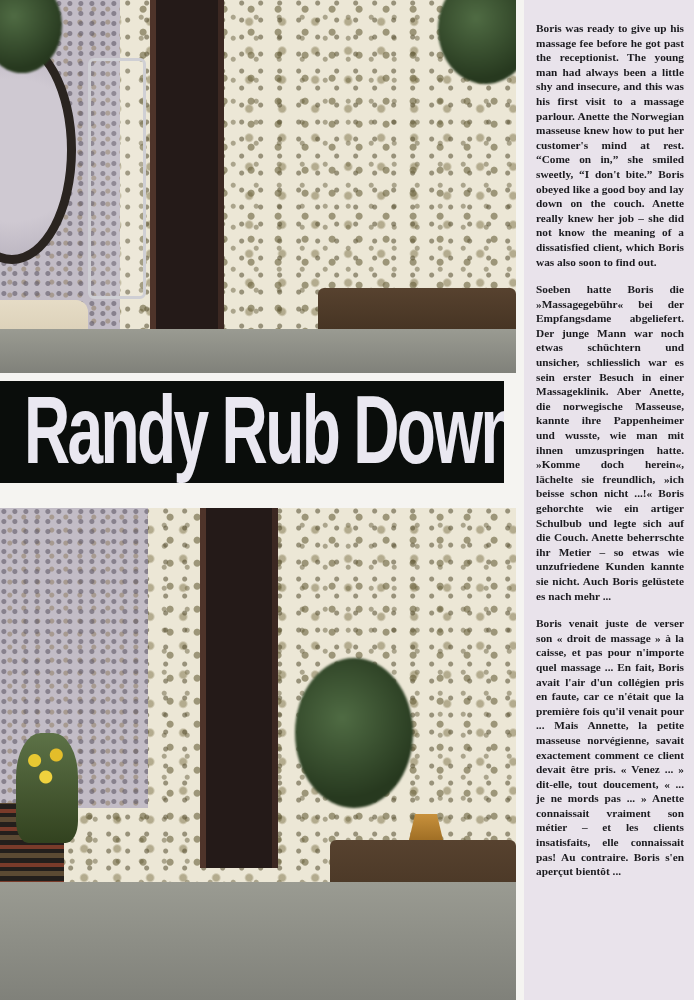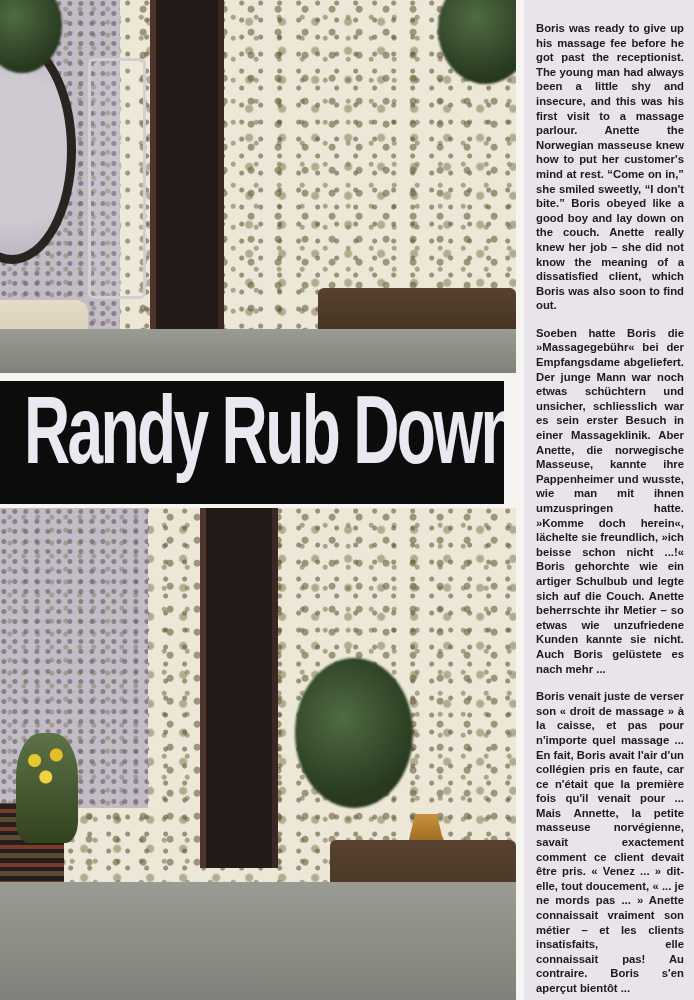--- a/index.html
+++ b/index.html
@@ -63,42 +63,43 @@
   }
   .lamp-shade{position:absolute;width:34px;height:26px;background:linear-gradient(180deg,#c8913c,#a06f25);clip-path:polygon(18% 0,82% 0,100% 100%,0 100%);}
   .lamp-stem{position:absolute;width:4px;background:#8a6a30;}
   .books{
     position:absolute;background:#241f1c;
     background-image:repeating-linear-gradient(0deg,#5c4a33 0 5px,#241f1c 5px 9px,#7a3b2a 9px 13px,#241f1c 13px 18px);
   }
 
   
   .banner{
-    position:absolute;left:0;top:381px;width:504px;height:123px;
-    background:#0a0d0b;overflow:hidden;display:flex;align-items:flex-start;
+    position:absolute;left:0;top:381px;width:504px;height:102px;
+    background:#0a0d0b;overflow:hidden;display:flex;align-items:center;
   }
   .banner span{
     display:inline-block;
     color:#eae8f1;font-weight:bold;font-size:97px;line-height:1;
     letter-spacing:-4px;white-space:nowrap;
     transform:scaleX(.66);transform-origin:0 50%;
     margin-left:24px;padding-bottom:6px;
   }
 
   
   .text-panel{
     position:absolute;left:524px;top:0;width:170px;height:1000px;
     background:#e9e3eb;box-sizing:border-box;
     padding:21px 10px 0 12px;
   }
   .text-panel p{
     margin:0 0 13px 0;
     color:#1b1b1f;font-weight:bold;
     font-size:11.3px;line-height:14.6px;
     text-align:justify;
+    font-family:Liberation Serif, serif;
   }
 </style>
 </head>
 <body>
 
 <div class="page">
 
   <div class="photo photo-top" title="Massage parlour reception room: floral wallpaper, oval mirror, dark doorway, towel rack, desk and plants">
     <div class="wallpaper"></div>
     <div class="mosaic" style="left:0;top:0;width:120px;height:335px;"></div>

